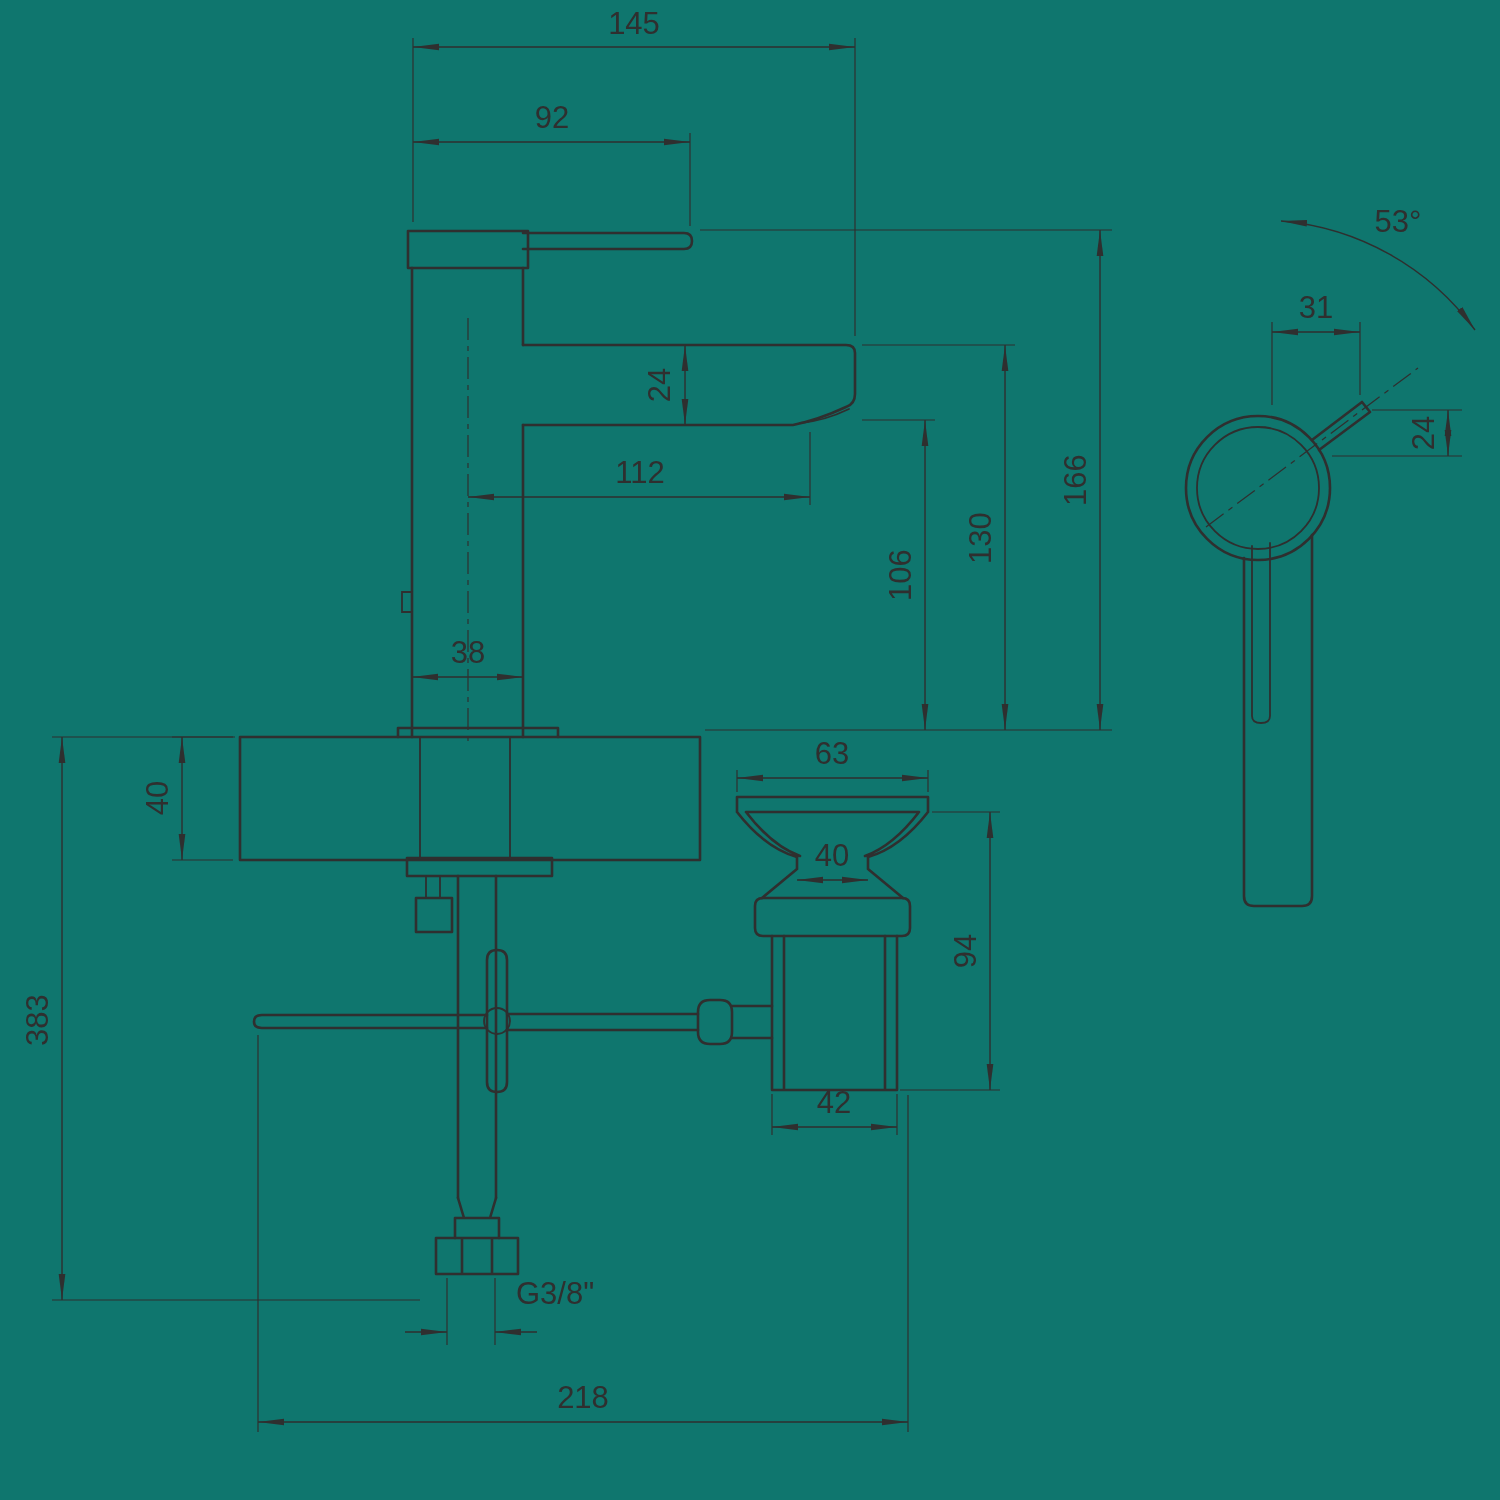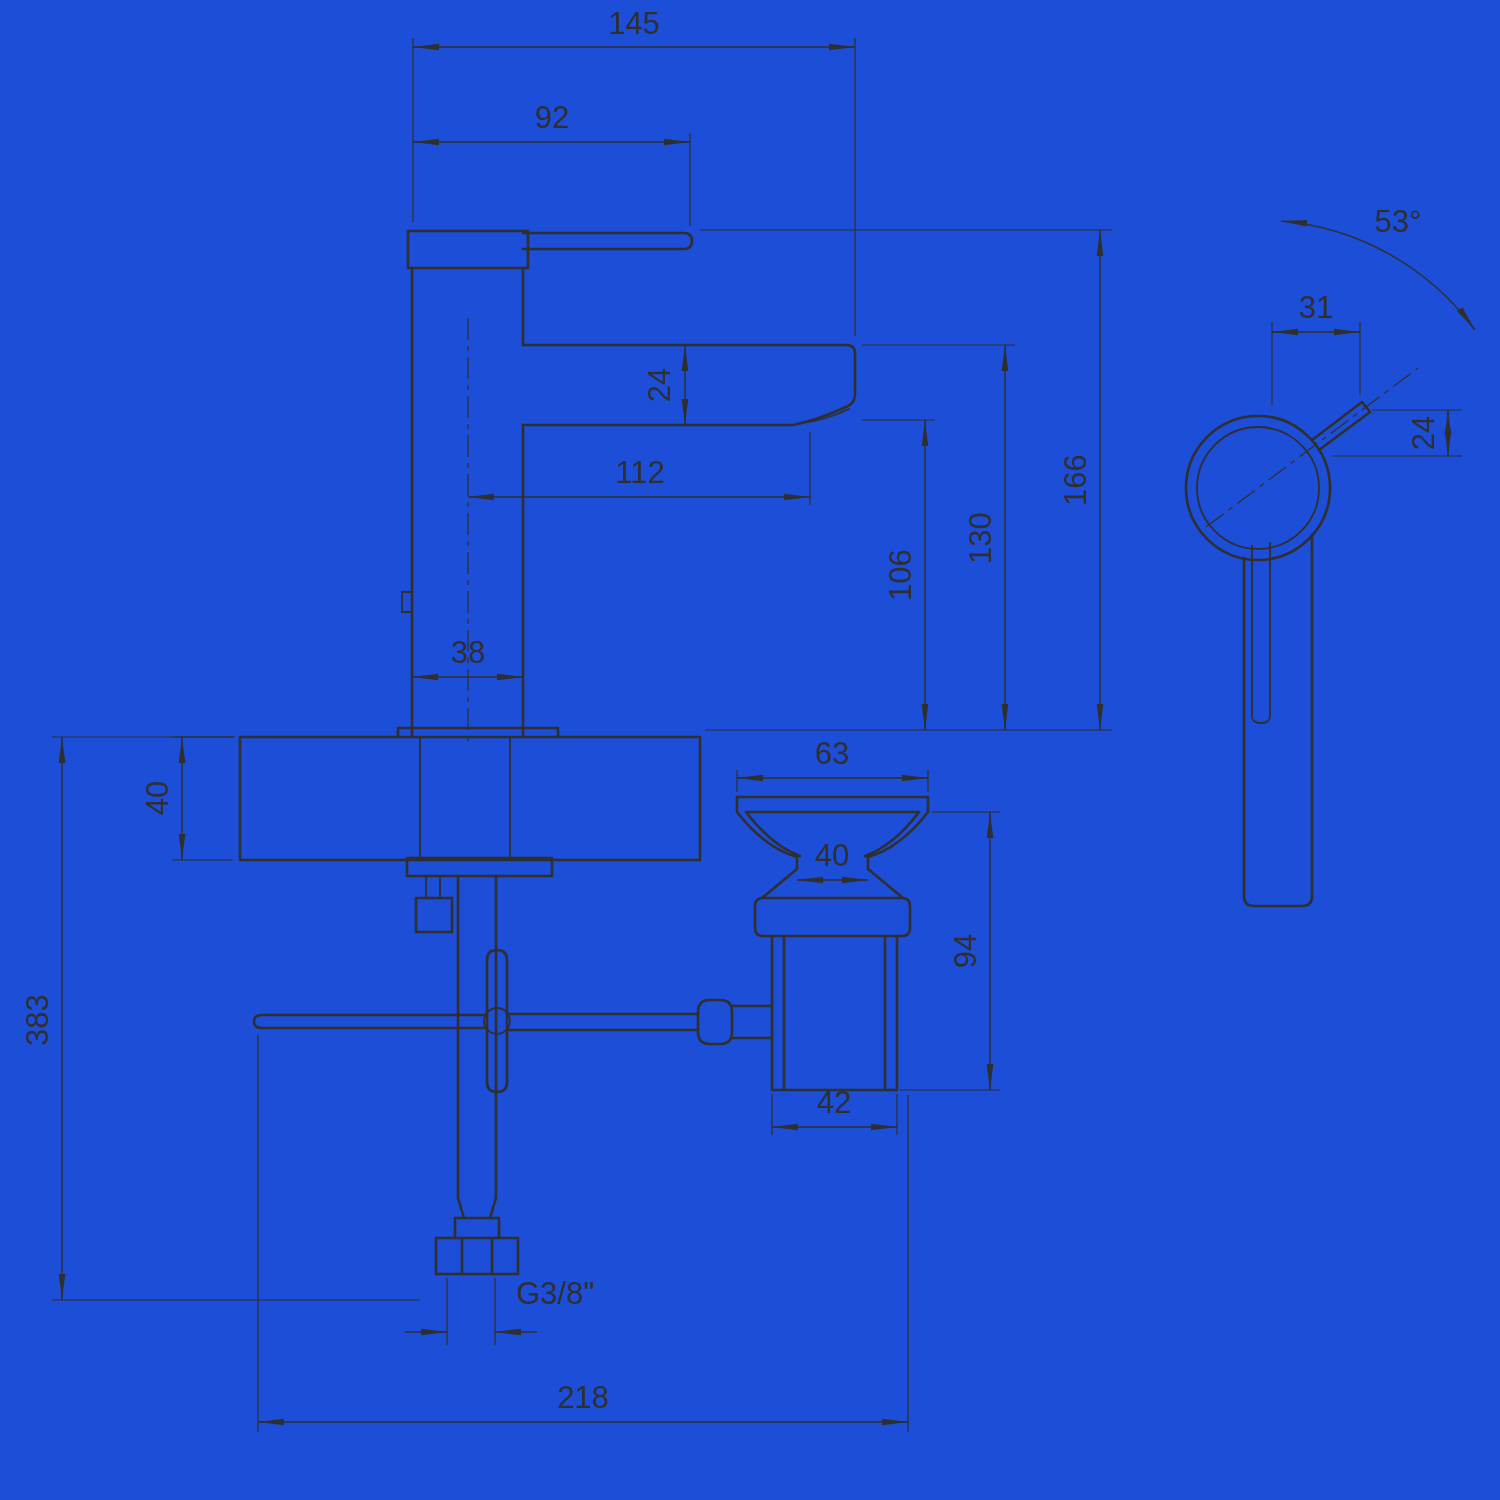--- a/index.html
+++ b/index.html
@@ -1,16 +1,16 @@
 <!DOCTYPE html>
 <html><head>
 <meta charset="utf-8">
 <style>
   html,body{margin:0;padding:0;background:#ffffff;}
-  .page{width:1500px;height:1500px;position:relative;background:#1d4ed8;overflow:hidden;}
+  .page{width:1500px;height:1500px;position:relative;background:#0f766e;overflow:hidden;}
   svg{display:block;}
   text{font-family:"Liberation Sans","DejaVu Sans",sans-serif;font-size:31px;fill:#2f2f2f;}
   .obj{fill:none;stroke:#2f2f2f;stroke-width:2.6;stroke-linecap:round;stroke-linejoin:round;}
   .obj-thin{fill:none;stroke:#2f2f2f;stroke-width:1.8;stroke-linecap:round;}
   .dim{fill:none;stroke:#2f2f2f;stroke-width:1.4;}
   .ext{fill:none;stroke:#2f2f2f;stroke-width:1.2;}
   .cl{fill:none;stroke:#2f2f2f;stroke-width:1.2;stroke-dasharray:22 6 5 6;}
 </style>
 </head>
 <body>

